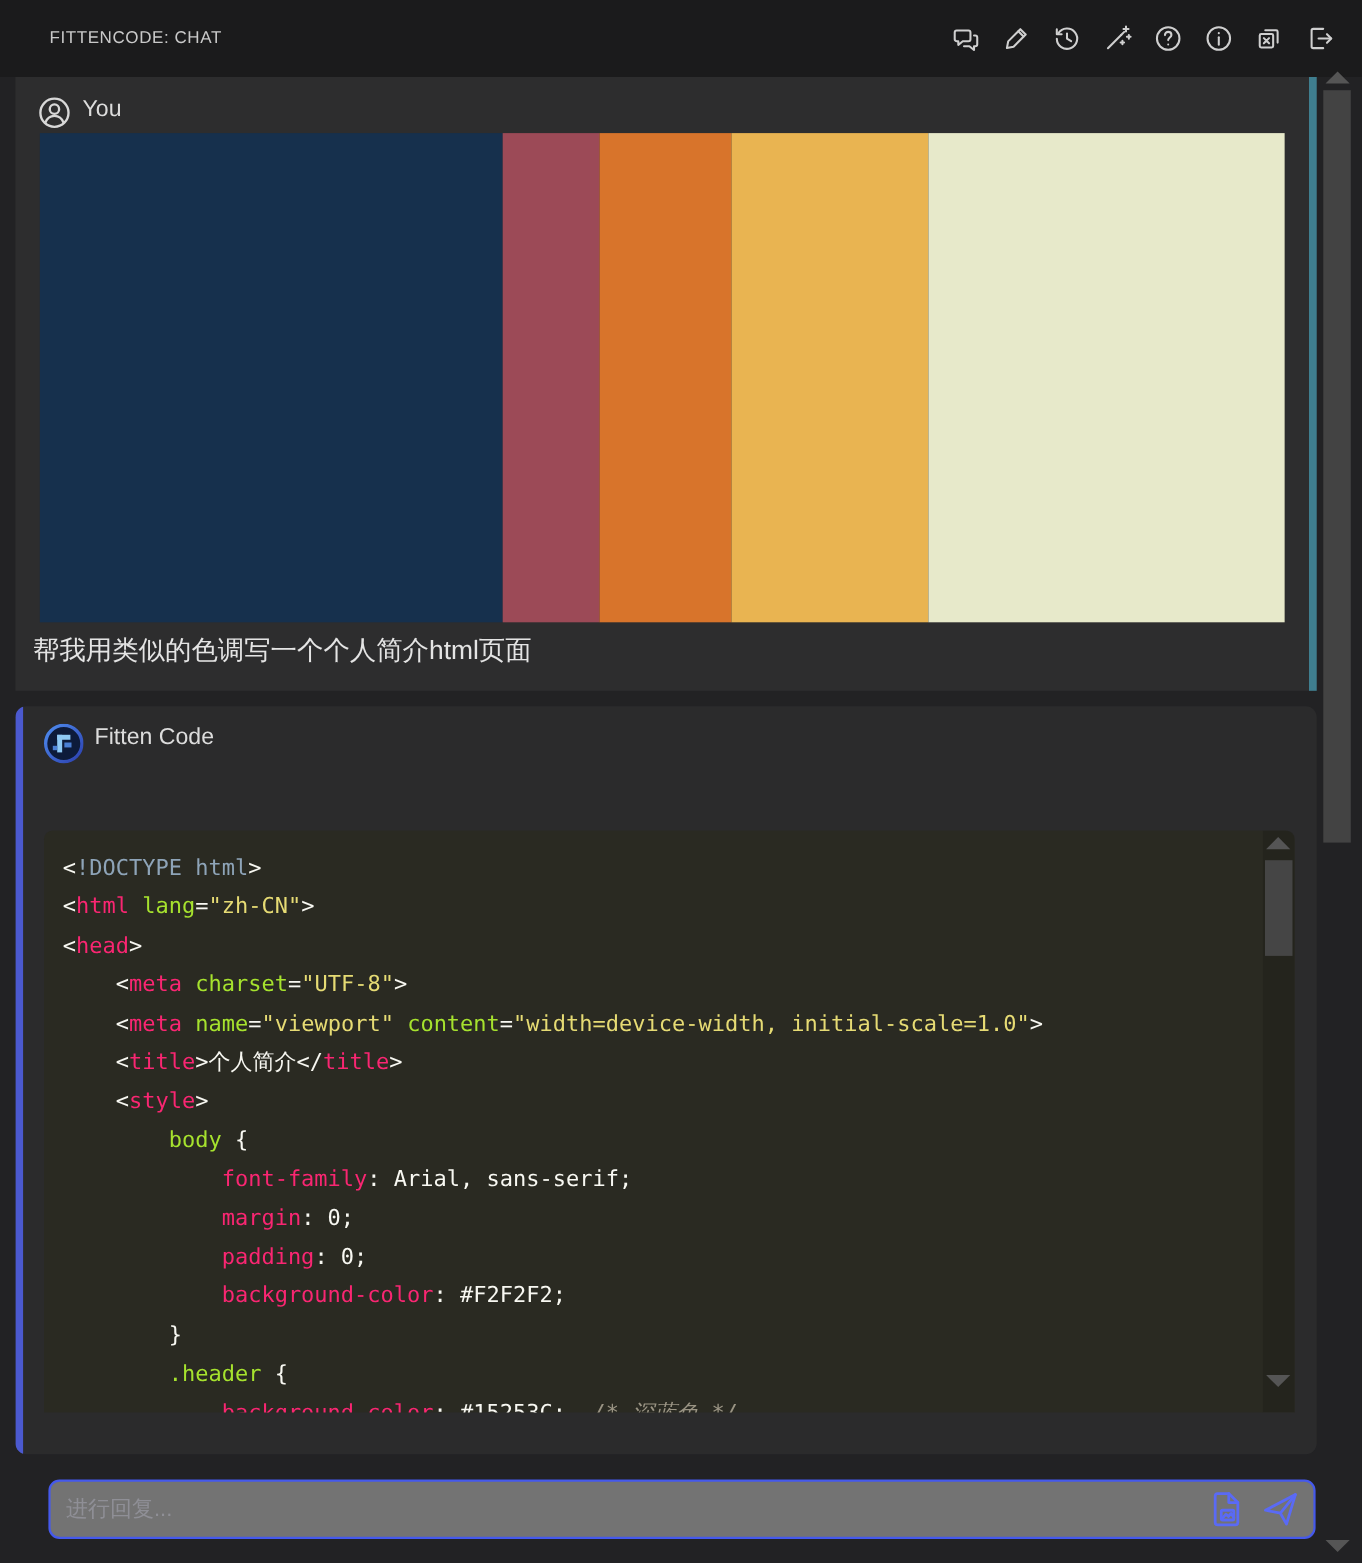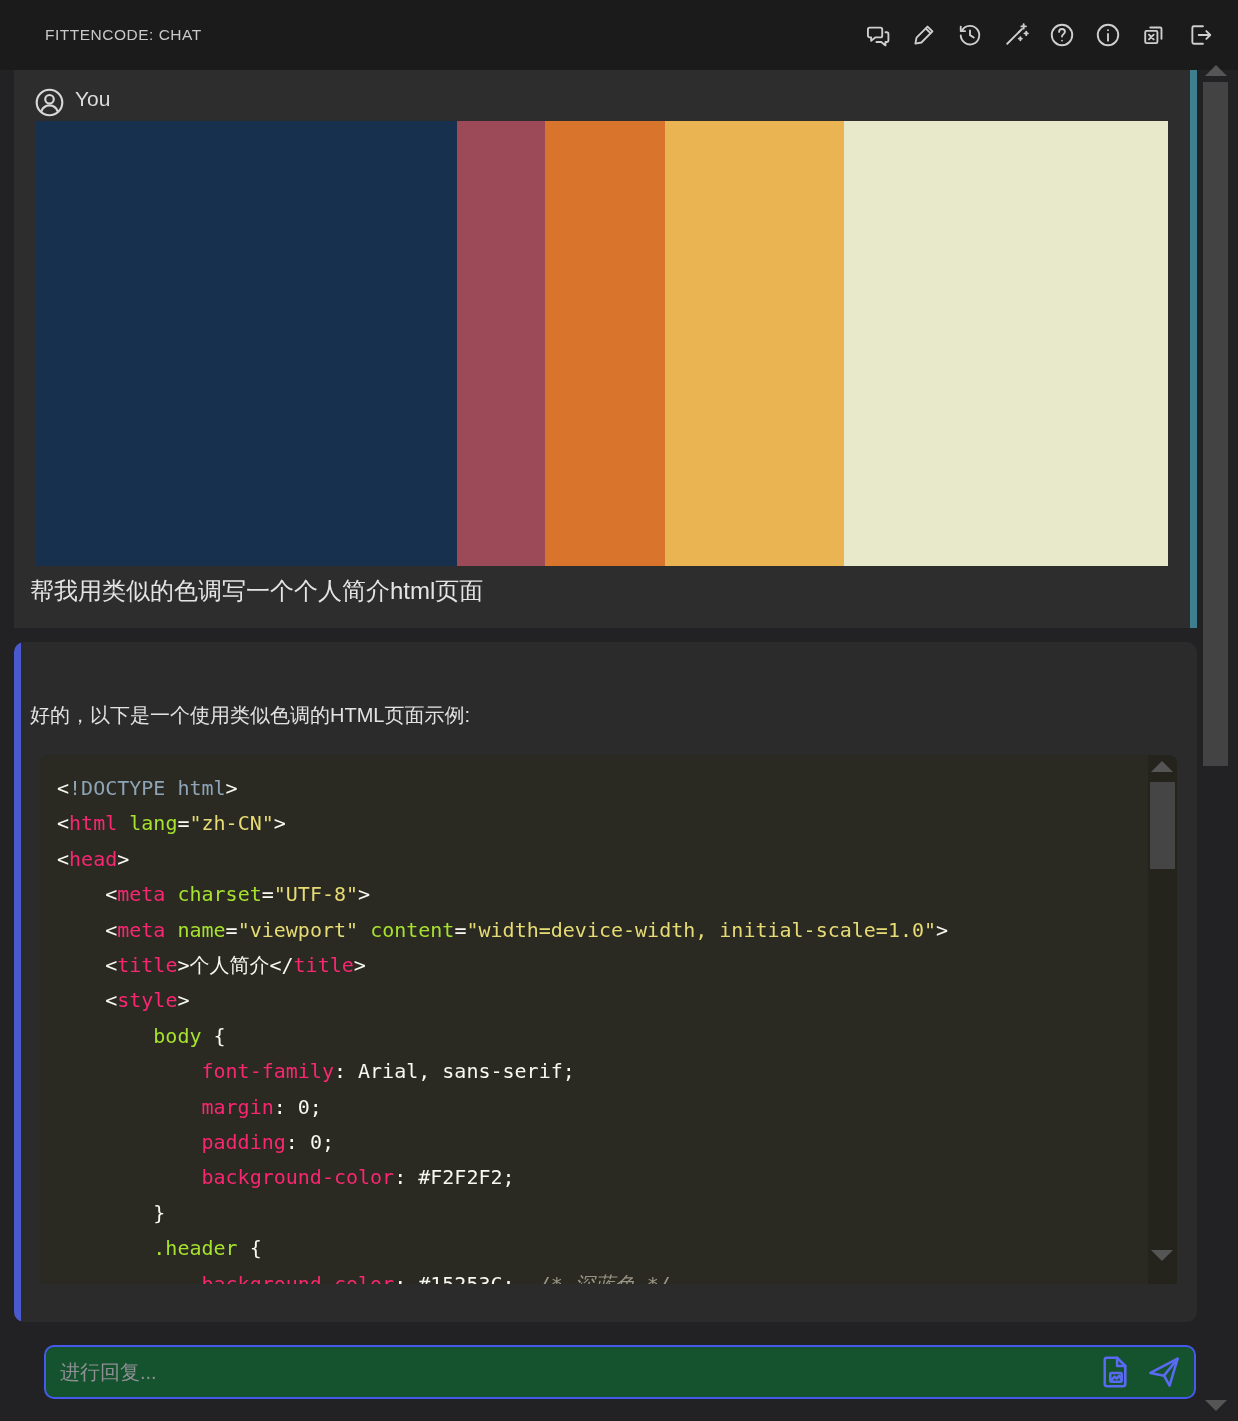--- a/index.html
+++ b/index.html
@@ -105,21 +105,21 @@
   .action-btn{
     border:none;cursor:pointer;color:#eeeeee;font-size:19px;
     font-family:"Liberation Sans", sans-serif;
     padding:6px 22px;height:38px;
   }
   .copy-btn{background:#272c3a;border-radius:6px 0 0 0}
   .insert-btn{background:#323950;border-radius:0 6px 0 0}
   
   .composer{
     position:absolute;left:44px;top:1345px;width:1152px;height:54px;
-    background:#14532d;border:2px solid var(--input-border);border-radius:10px;
+    background:#737373;border:2px solid var(--input-border);border-radius:10px;
     display:flex;align-items:center;
   }
   .composer-input{
     flex:1;height:100%;background:transparent;border:none;outline:none;
     color:#e5e5e5;font-size:20px;padding:0 14px;
     font-family:"Liberation Sans", sans-serif;
   }
   .composer-input::placeholder{color:#8f8f96}
   .composer-icons{display:flex;align-items:center;gap:9px;padding-right:10px}
   .cmp-btn{width:40px;height:44px;background:transparent;border:none;cursor:pointer;color:var(--icon-blue);
@@ -207,21 +207,38 @@
       <div class="palette-seg" style="width: 7.8%; background: rgb(156, 74, 87);"></div>
       <div class="palette-seg" style="width: 10.6%; background: rgb(216, 116, 43);"></div>
       <div class="palette-seg" style="width: 15.8%; background: rgb(233, 180, 81);"></div>
       <div class="palette-seg" style="width: 28.6%; background: rgb(231, 233, 202);"></div>
     </div>
   <div class="user-text">帮我用类似的色调写一个个人简介html页面</div>
 </div>
 
 <div class="bot-msg">
   <div class="bot-accent"></div>
-  <div class="bot-intro">好的，以下是一个使用类似色调的HTML页面示例:</div>
+  <div class="author-row">
+    <span class="logo">
+      <svg viewBox="0 0 36 36">
+        <defs>
+          <linearGradient id="ring" x1="0" y1="0" x2="1" y2="1">
+            <stop offset="0" stop-color="#4f8df0"></stop>
+              <stop offset="1" stop-color="#2b3fae"></stop>
+          </linearGradient>
+        </defs>
+        <circle cx="18" cy="18" r="16.5" fill="#0d1b3a" stroke="url(#ring)" stroke-width="3"></circle>
+        <rect x="12" y="10" width="4.5" height="16" fill="#8ec9f5"></rect>
+        <rect x="12" y="10" width="12" height="4.5" fill="#8ec9f5"></rect>
+        <rect x="18.5" y="17" width="6.5" height="4.5" fill="#4a7fd4"></rect>
+        <rect x="8" y="20" width="4" height="4" fill="#4a7fd4"></rect>
+      </svg>
+    </span>
+    <span class="author-name">Fitten Code</span>
+  </div>
 
   <div class="code-block">
     <div class="code-lines" id="code-lines"><div class="code-line"><span class="c-pln">&lt;</span><span class="c-doc">!DOCTYPE html</span><span class="c-pln">&gt;</span></div><div class="code-line"><span class="c-pln">&lt;</span><span class="c-tag">html</span><span class="c-pln"> </span><span class="c-attr">lang</span><span class="c-pln">=</span><span class="c-str">"zh-CN"</span><span class="c-pln">&gt;</span></div><div class="code-line"><span class="c-pln">&lt;</span><span class="c-tag">head</span><span class="c-pln">&gt;</span></div><div class="code-line"><span class="c-pln">    &lt;</span><span class="c-tag">meta</span><span class="c-pln"> </span><span class="c-attr">charset</span><span class="c-pln">=</span><span class="c-str">"UTF-8"</span><span class="c-pln">&gt;</span></div><div class="code-line"><span class="c-pln">    &lt;</span><span class="c-tag">meta</span><span class="c-pln"> </span><span class="c-attr">name</span><span class="c-pln">=</span><span class="c-str">"viewport"</span><span class="c-pln"> </span><span class="c-attr">content</span><span class="c-pln">=</span><span class="c-str">"width=device-width, initial-scale=1.0"</span><span class="c-pln">&gt;</span></div><div class="code-line"><span class="c-pln">    &lt;</span><span class="c-tag">title</span><span class="c-pln">&gt;</span><span class="c-pln">个人简介</span><span class="c-pln">&lt;/</span><span class="c-tag">title</span><span class="c-pln">&gt;</span></div><div class="code-line"><span class="c-pln">    &lt;</span><span class="c-tag">style</span><span class="c-pln">&gt;</span></div><div class="code-line"><span class="c-pln">        </span><span class="c-sel">body</span><span class="c-pln"> {</span></div><div class="code-line"><span class="c-pln">            </span><span class="c-prop">font-family</span><span class="c-pln">: Arial, sans-serif;</span></div><div class="code-line"><span class="c-pln">            </span><span class="c-prop">margin</span><span class="c-pln">: 0;</span></div><div class="code-line"><span class="c-pln">            </span><span class="c-prop">padding</span><span class="c-pln">: 0;</span></div><div class="code-line"><span class="c-pln">            </span><span class="c-prop">background-color</span><span class="c-pln">: #F2F2F2;</span></div><div class="code-line"><span class="c-pln">        }</span></div><div class="code-line"><span class="c-pln">        </span><span class="c-sel">.header</span><span class="c-pln"> {</span></div><div class="code-line"><span class="c-pln">            </span><span class="c-prop">background-color</span><span class="c-pln">: #15253C;  </span><span class="c-com">/* 深蓝色 */</span></div></div>
     <div class="sb-track code-sb-track"></div>
     <div class="sb-arrow arrow-up code-sb-up"></div>
     <div class="sb-thumb code-sb-thumb"></div>
     <div class="sb-arrow arrow-down code-sb-down"></div>
   </div>
 
   <div class="action-bar">

